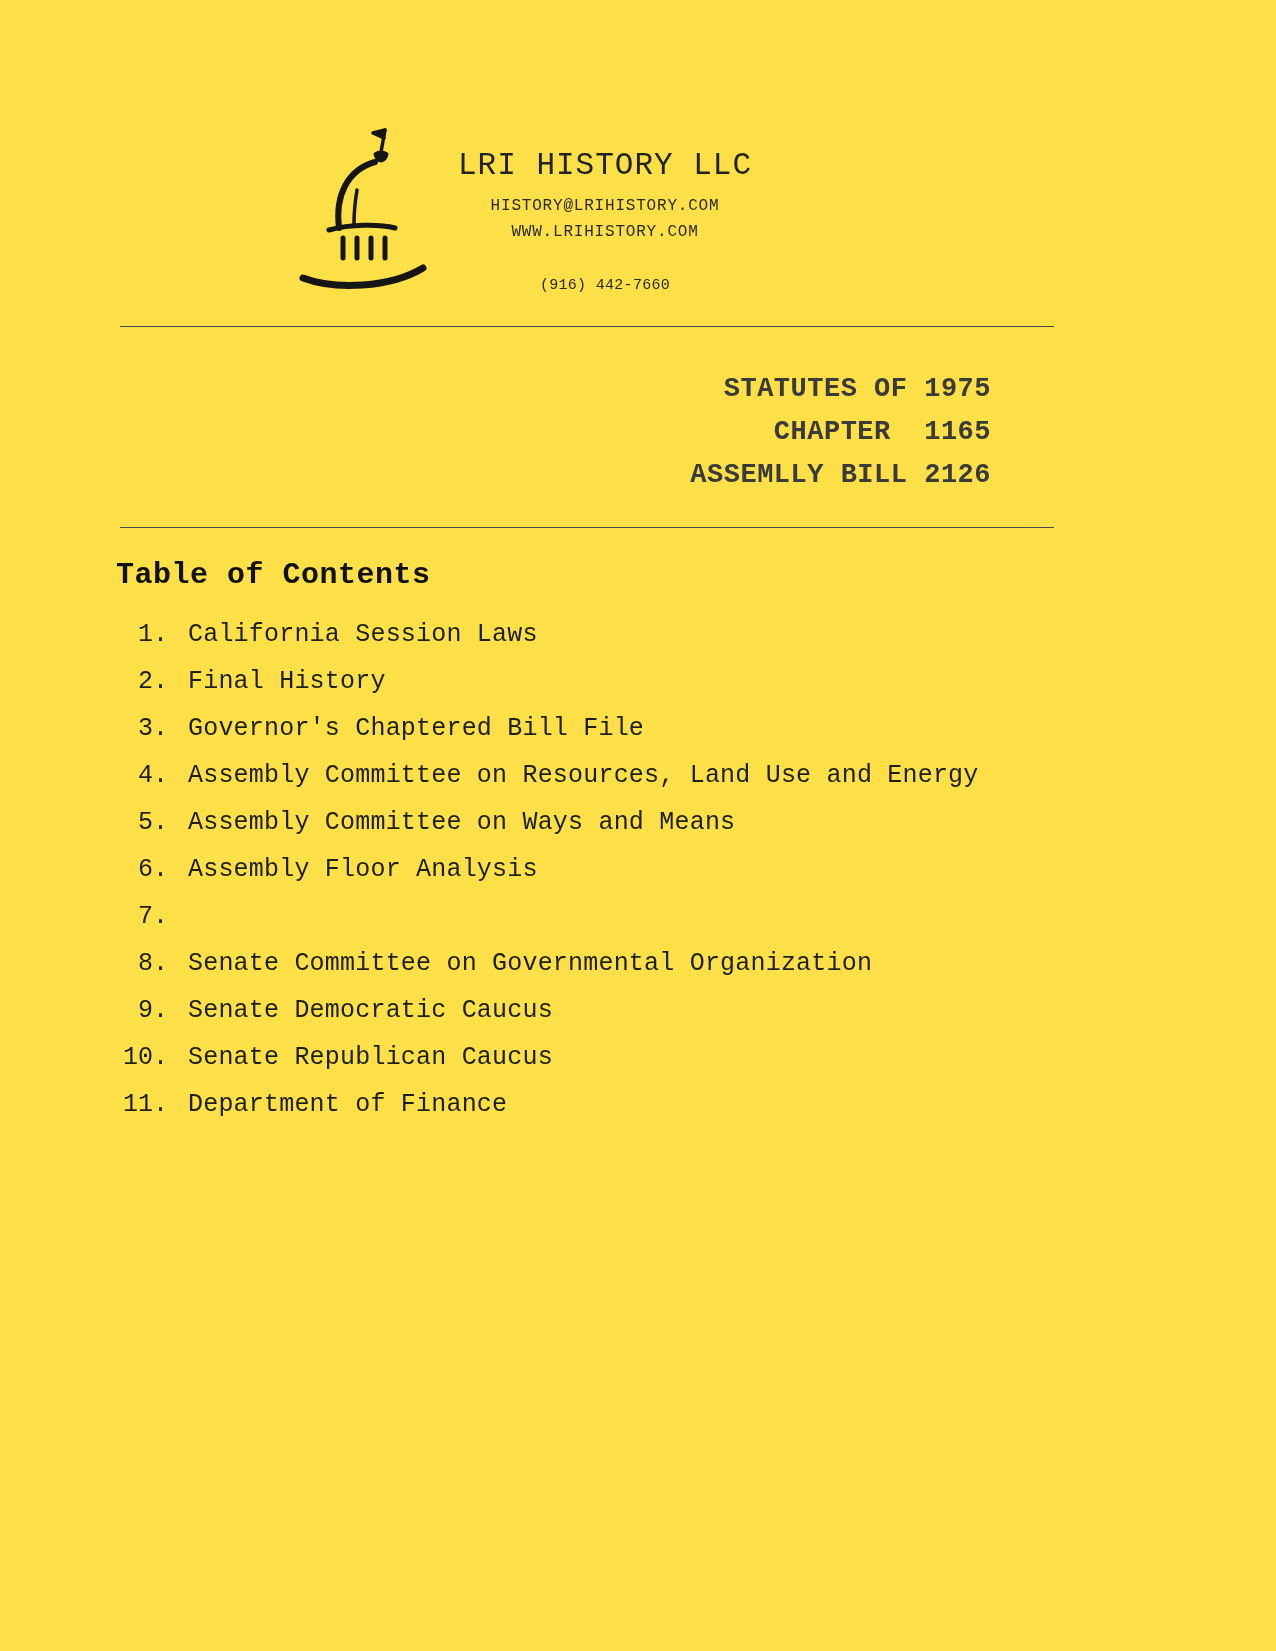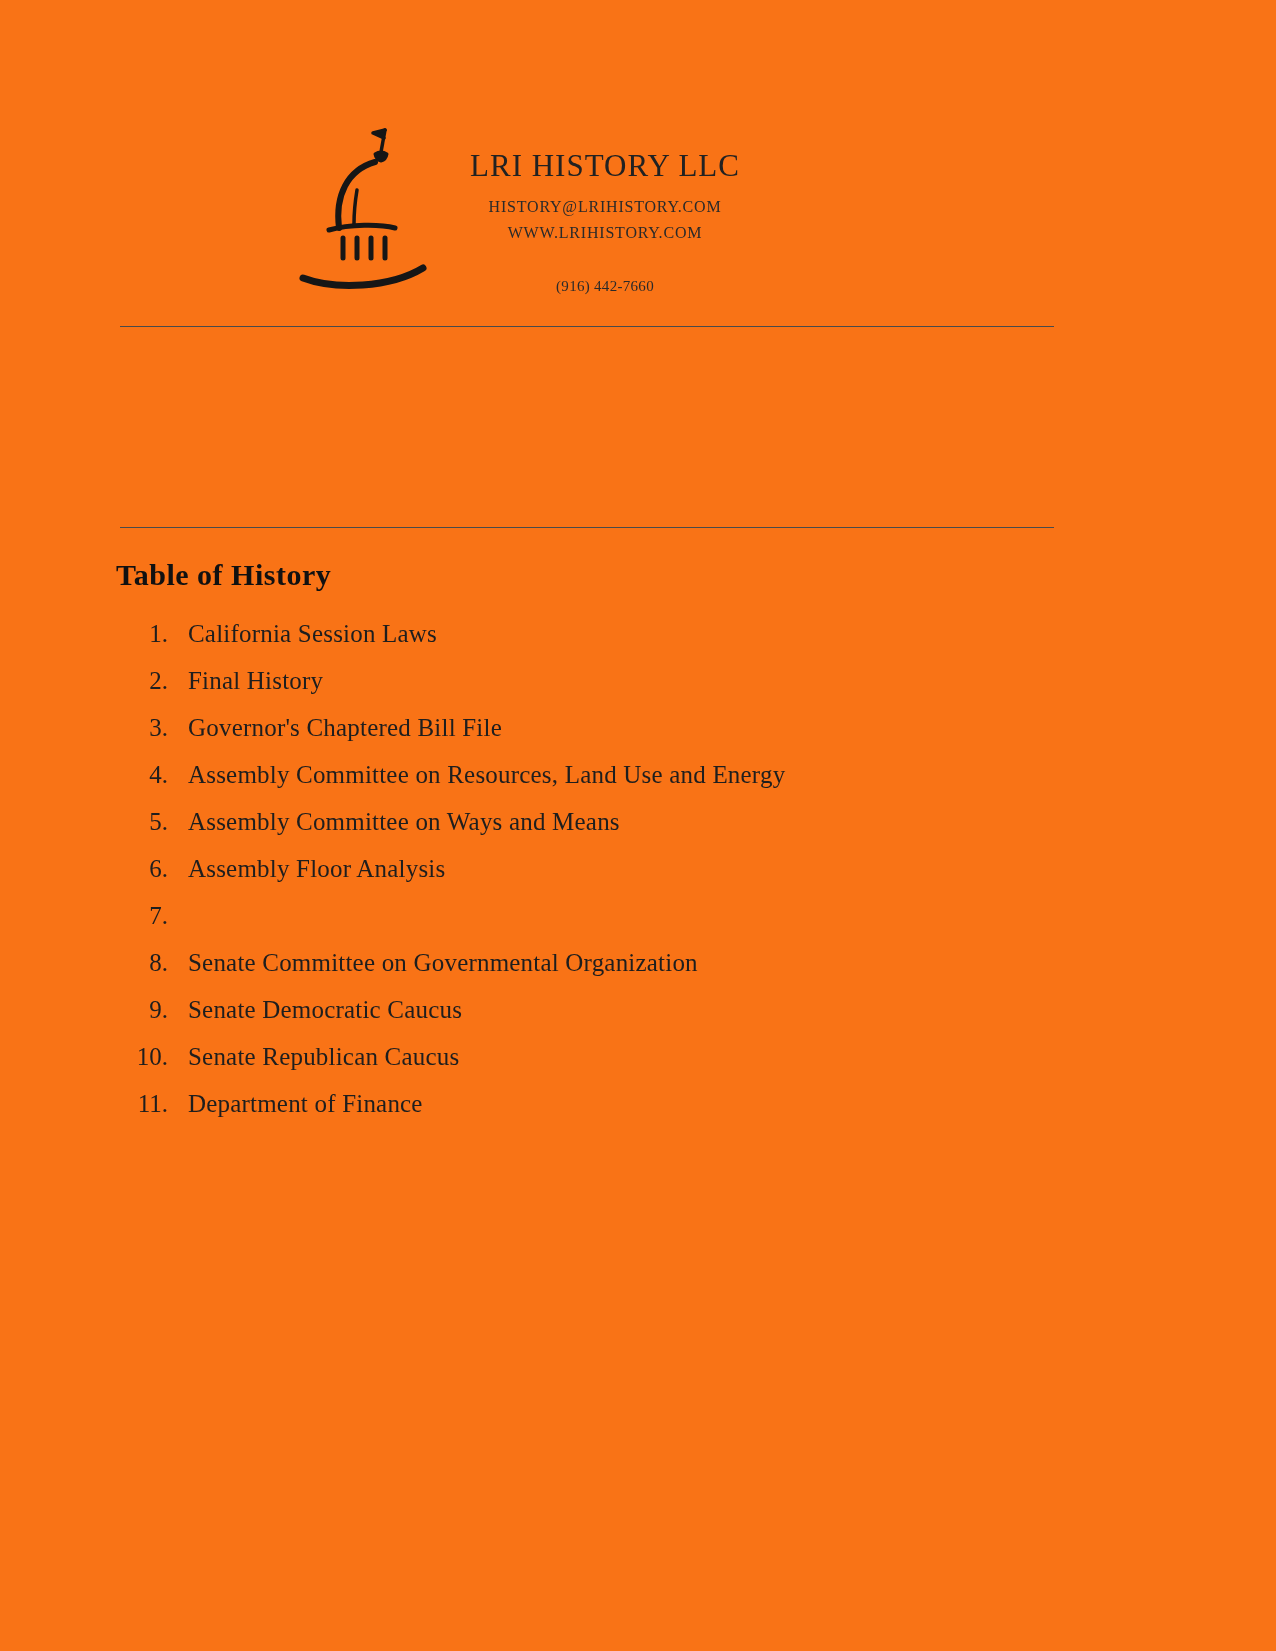--- a/index.html
+++ b/index.html
@@ -5,21 +5,21 @@
   * { margin: 0; padding: 0; box-sizing: border-box; }
   html, body { background: #ffffff; }
   body {
     width: 1276px;
     height: 1651px;
     position: relative;
     font-family: "Liberation Serif", "DejaVu Serif", serif;
     color: #1c1c1c;
     overflow: hidden;
   }
-  .page { position: absolute; inset: 0; background: #f97316; }
+  .page { position: absolute; inset: 0; background: #fde047; font-family: Liberation Mono, monospace; }
 
   
   .logo {
     position: absolute;
     left: 295px;
     top: 120px;
     width: 150px;
     height: 175px;
   }
   .head-text {
@@ -136,22 +136,27 @@
   <div class="head-text">
     <div class="company-name">LRI HISTORY LLC</div>
     <div class="contact-line">HISTORY@LRIHISTORY.COM</div>
     <div class="contact-line">WWW.LRIHISTORY.COM</div>
     <div class="contact-line phone">(916) 442-7660</div>
   </div>
 
   <div class="rule rule-top"></div>
   <div class="rule rule-bottom"></div>
 
-
-  <h1 class="toc-heading">Table of History</h1>
+  <div class="title-block">
+    <div class="title-line">STATUTES OF 1975</div>
+    <div class="title-line">CHAPTER  1165</div>
+    <div class="title-line">ASSEMLLY BILL 2126</div>
+  </div>
+
+  <h1 class="toc-heading">Table of Contents</h1>
 
   <div class="toc-list">
     <div class="toc-item">
       <span class="toc-num">1.</span>
       <span class="toc-label">California Session Laws</span>
     </div>
     <div class="toc-item">
       <span class="toc-num">2.</span>
       <span class="toc-label">Final History</span>
     </div>

